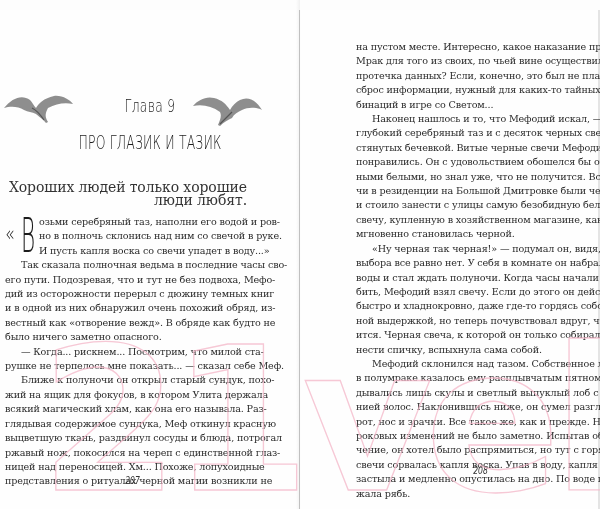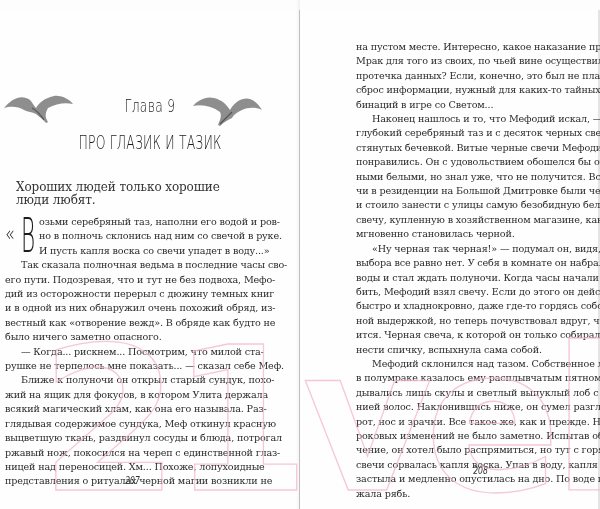--- a/index.html
+++ b/index.html
@@ -13,21 +13,21 @@
 
     .chapter-head { position: absolute; left: 0; top: 78px; width: 300px; height: 70px; }
     .dragon { position: absolute; width: 72px; height: 36px; }
     .dragon-left { left: 2px; top: 2px; }
     .dragon-right { left: 192px; top: 4px; }
     .chapter-number { position: absolute; left: 100px; top: 8px; width: 100px; text-align: center;
       font-family: "DejaVu Sans", sans-serif; font-size: 17px; font-weight: 300; letter-spacing: 0.5px; color: #222; transform: scaleX(0.72); transform-origin: center; }
     .chapter-title { position: absolute; left: 30px; top: 42px; width: 240px; text-align: center;
       font-family: "DejaVu Sans", sans-serif; font-size: 20px; font-weight: 300; letter-spacing: 0.3px; color: #1c1c1c; transform: scaleX(0.62); transform-origin: center; white-space: nowrap; }
 
-    .epigraph { position: absolute; right: 52px; top: 171px; text-align: left; font-size: 12px; line-height: 13px; color: #333; margin-left: 16px; }
+    .epigraph { position: absolute; right: 52px; top: 171px; text-align: right; font-size: 14px; line-height: 13px; color: #333; }
     .epigraph-quote { font-style: normal; letter-spacing: -0.1px; }
     .epigraph-author { font-style: italic; }
 
     .text-block { position: absolute; font-size: 9.6px; line-height: 14.4px; color: #2b2b2b; text-align: justify; letter-spacing: -0.15px; }
     .text-block .line { display: block; white-space: nowrap; text-align-last: justify; text-align: justify; }
     .text-block .line.last { text-align-last: left; }
     .text-block .indent { padding-left: 16px; }
 
     .left-text { left: 5px; top: 205px; width: 244px; }
     .dropcap-area { position: relative; }

